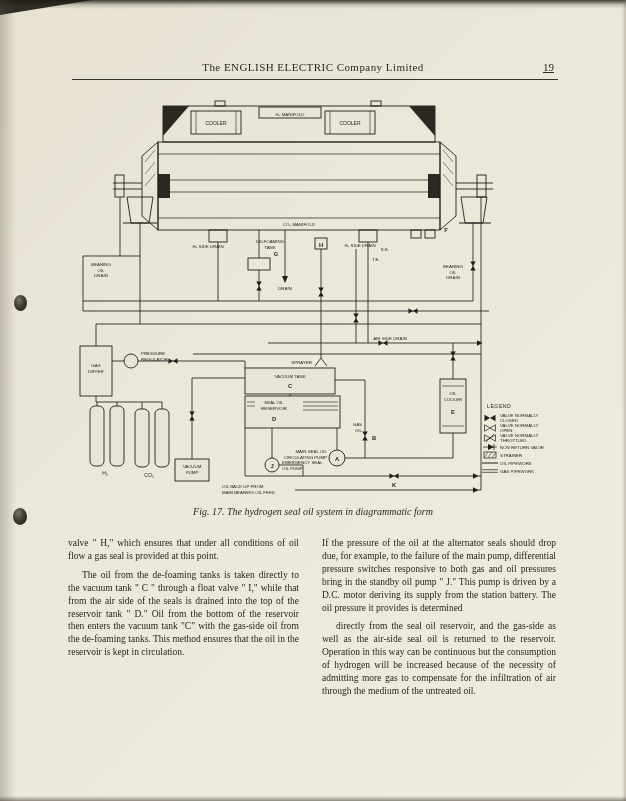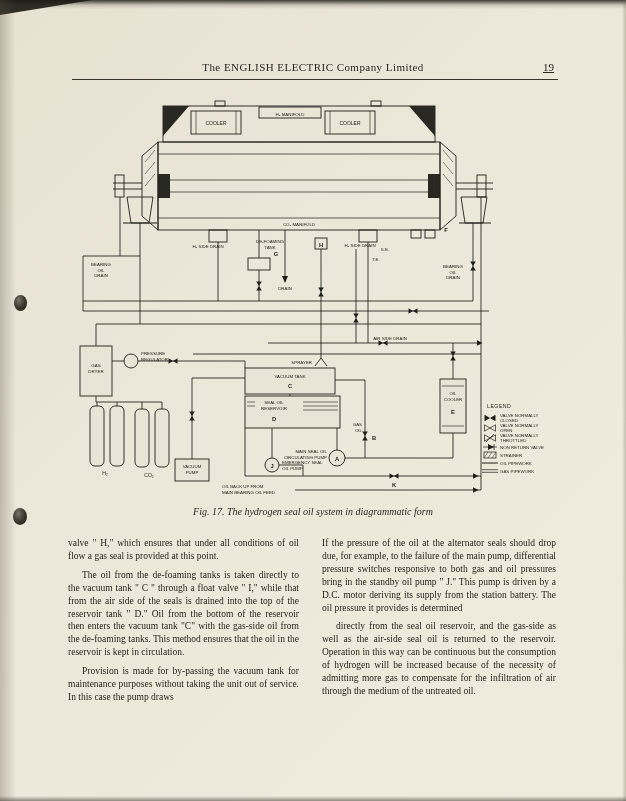--- a/index.html
+++ b/index.html
@@ -241,20 +241,19 @@
         <text class="lbl-xs" x="437" y="376.5"><tspan x="437" dy="0">GAS PIPEWORK</tspan></text>
       </g>
     </g>
   </svg>
 
   <div class="caption">Fig. 17.  The hydrogen seal oil system in diagrammatic form</div>
 
   <div class="col col-left">
     <p class="para">valve " H," which ensures that under all conditions of oil flow a gas seal is provided at this point.</p>
     <p class="para">The oil from the de-foaming tanks is taken directly to the vacuum tank " C " through a float valve " I," while that from the air side of the seals is drained into the top of the reservoir tank " D." Oil from the bottom of the reservoir then enters the vacuum tank "C" with the gas-side oil from the de-foaming tanks.  This method ensures that the oil in the reservoir is kept in circulation.</p>
-    <p class="para">Provision is made for by-passing the vacuum tank for maintenance purposes without taking the unit out of service.  In this case the pump draws</p>
   </div>
   <div class="col col-right">
     <p class="para">If the pressure of the oil at the alternator seals should drop due, for example, to the failure of the main pump, differential pressure switches responsive to both gas and oil pressures bring in the standby oil pump " J."  This pump is driven by a D.C. motor deriving its supply from the station battery.  The oil pressure it provides is determined</p>
     <p class="para">directly from the seal oil reservoir, and the gas-side as well as the air-side seal oil is returned to the reservoir.  Operation in this way can be continuous but the consumption of hydrogen will be increased because of the necessity of admitting more gas to compensate for the infiltration of air through the medium of the untreated oil.</p>
   </div>
 
 </div>
 
 </body></html>

